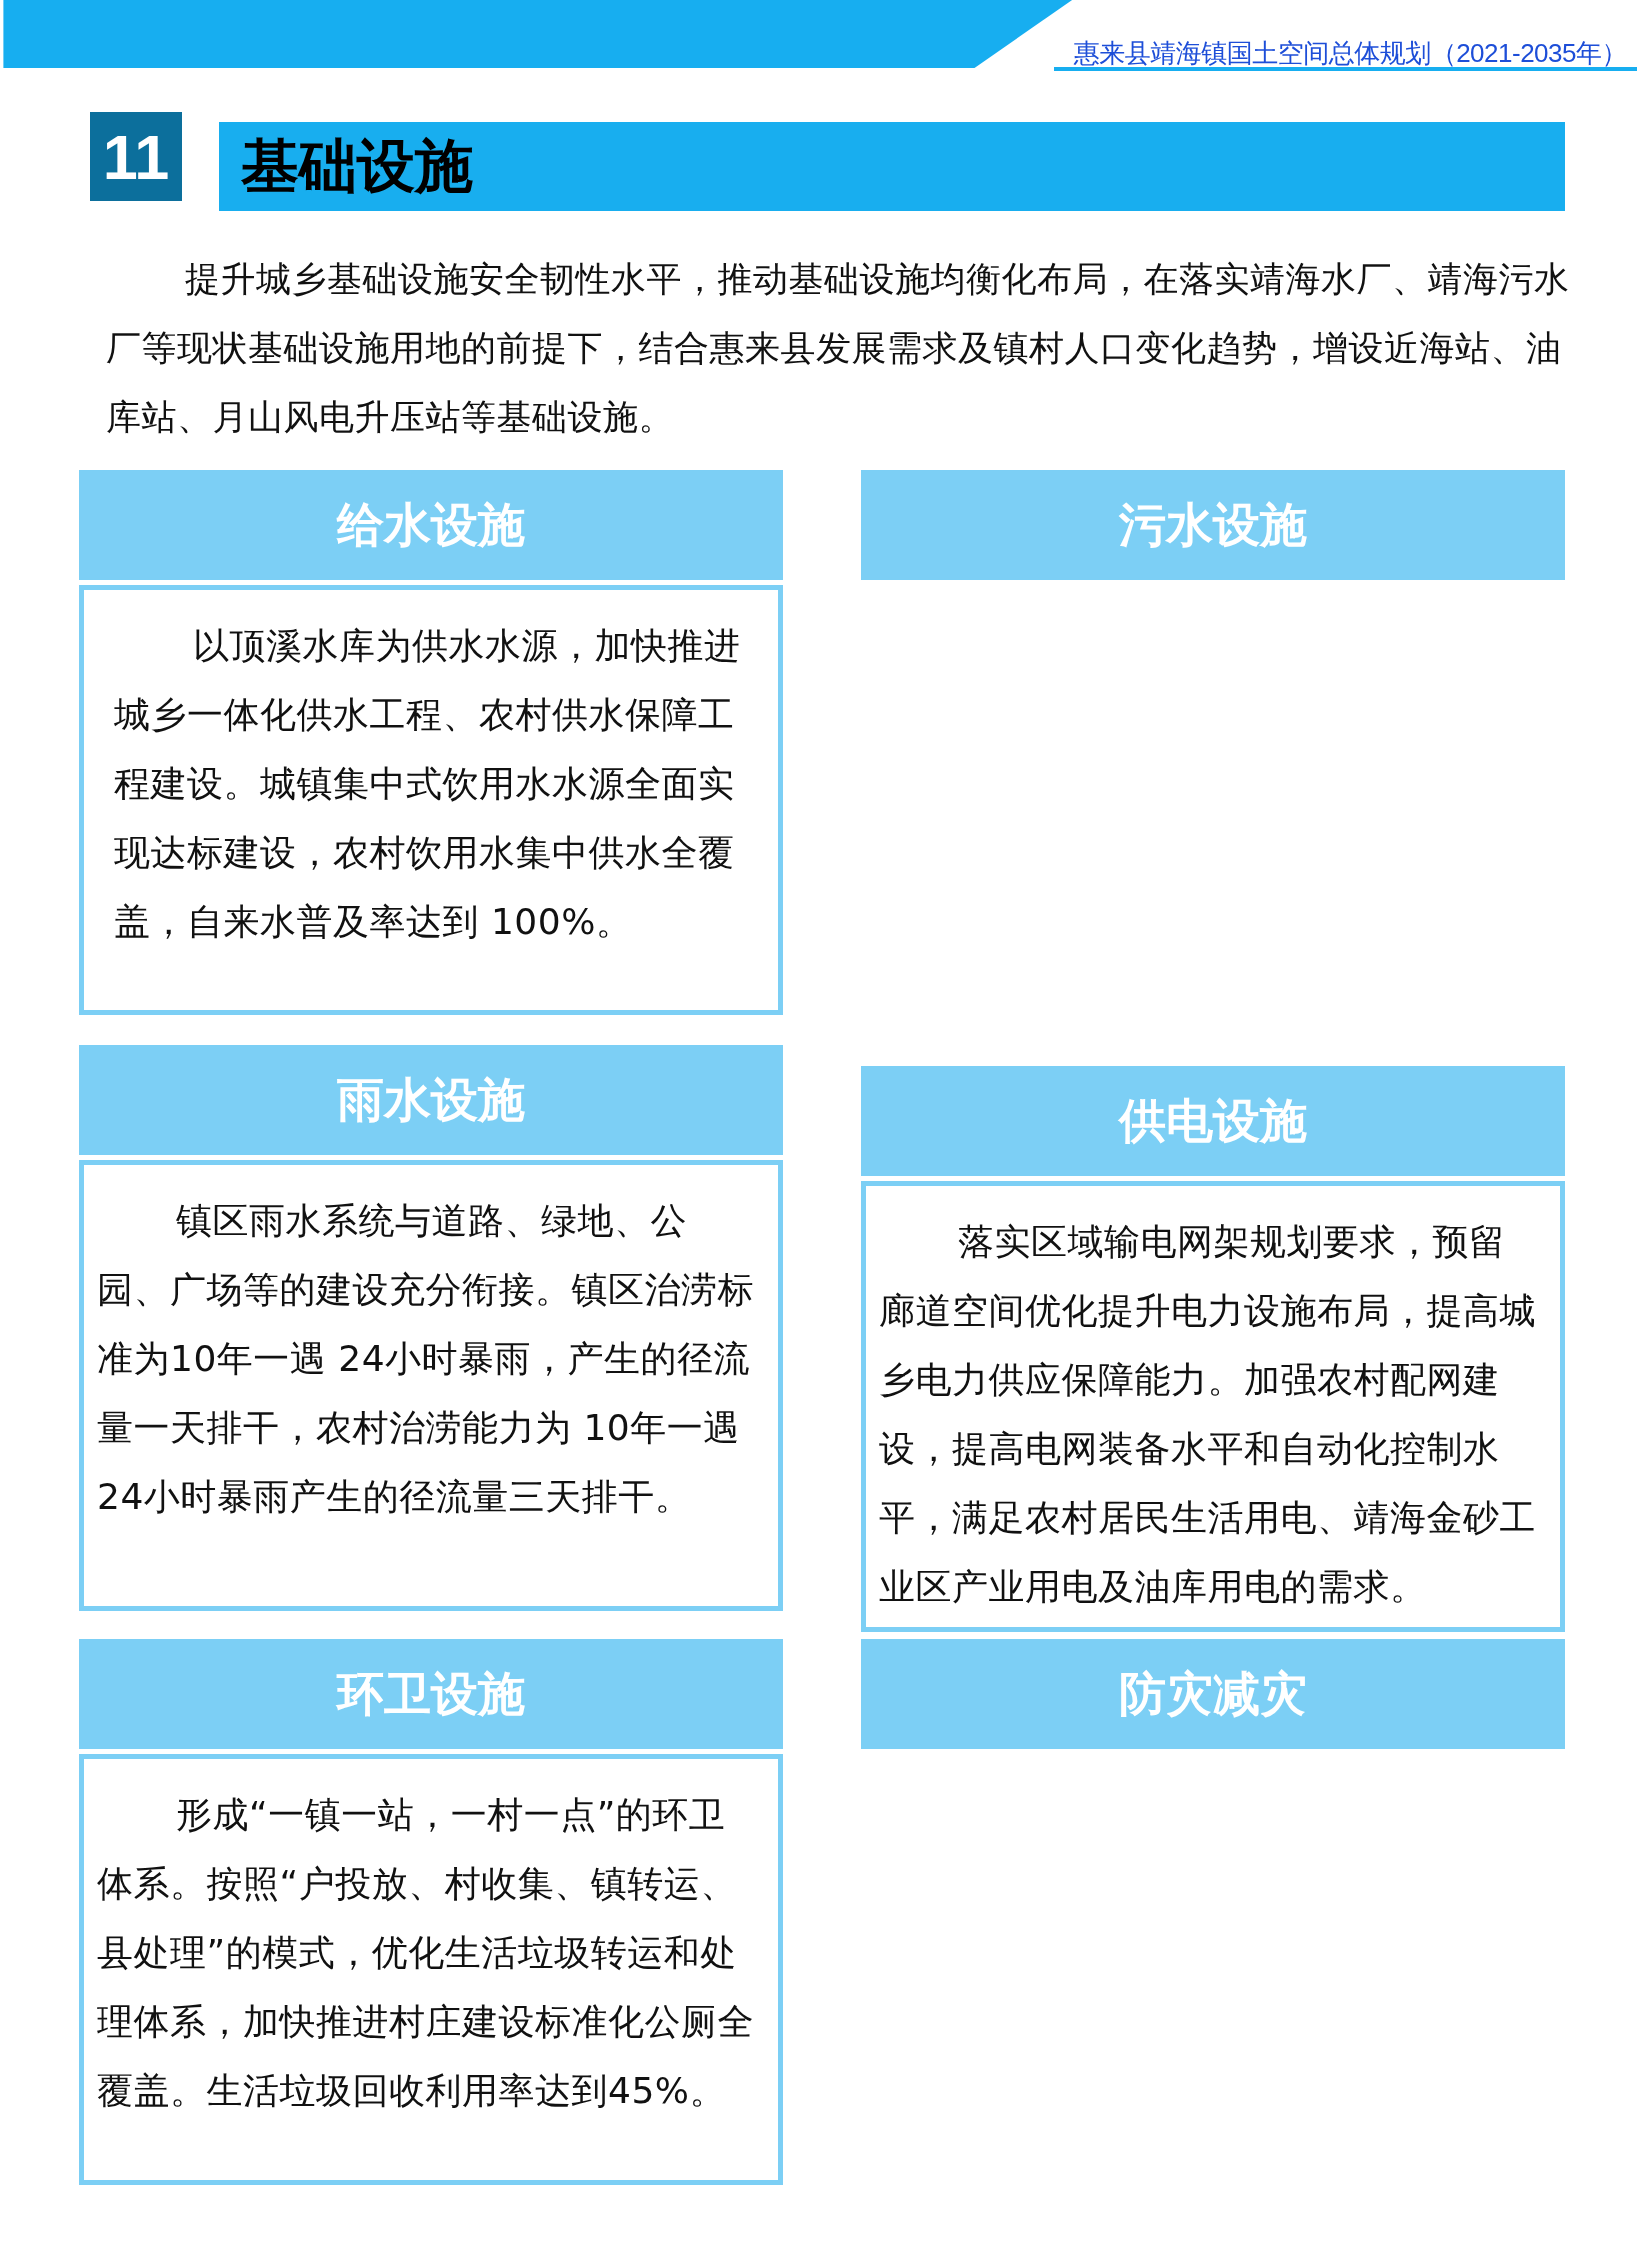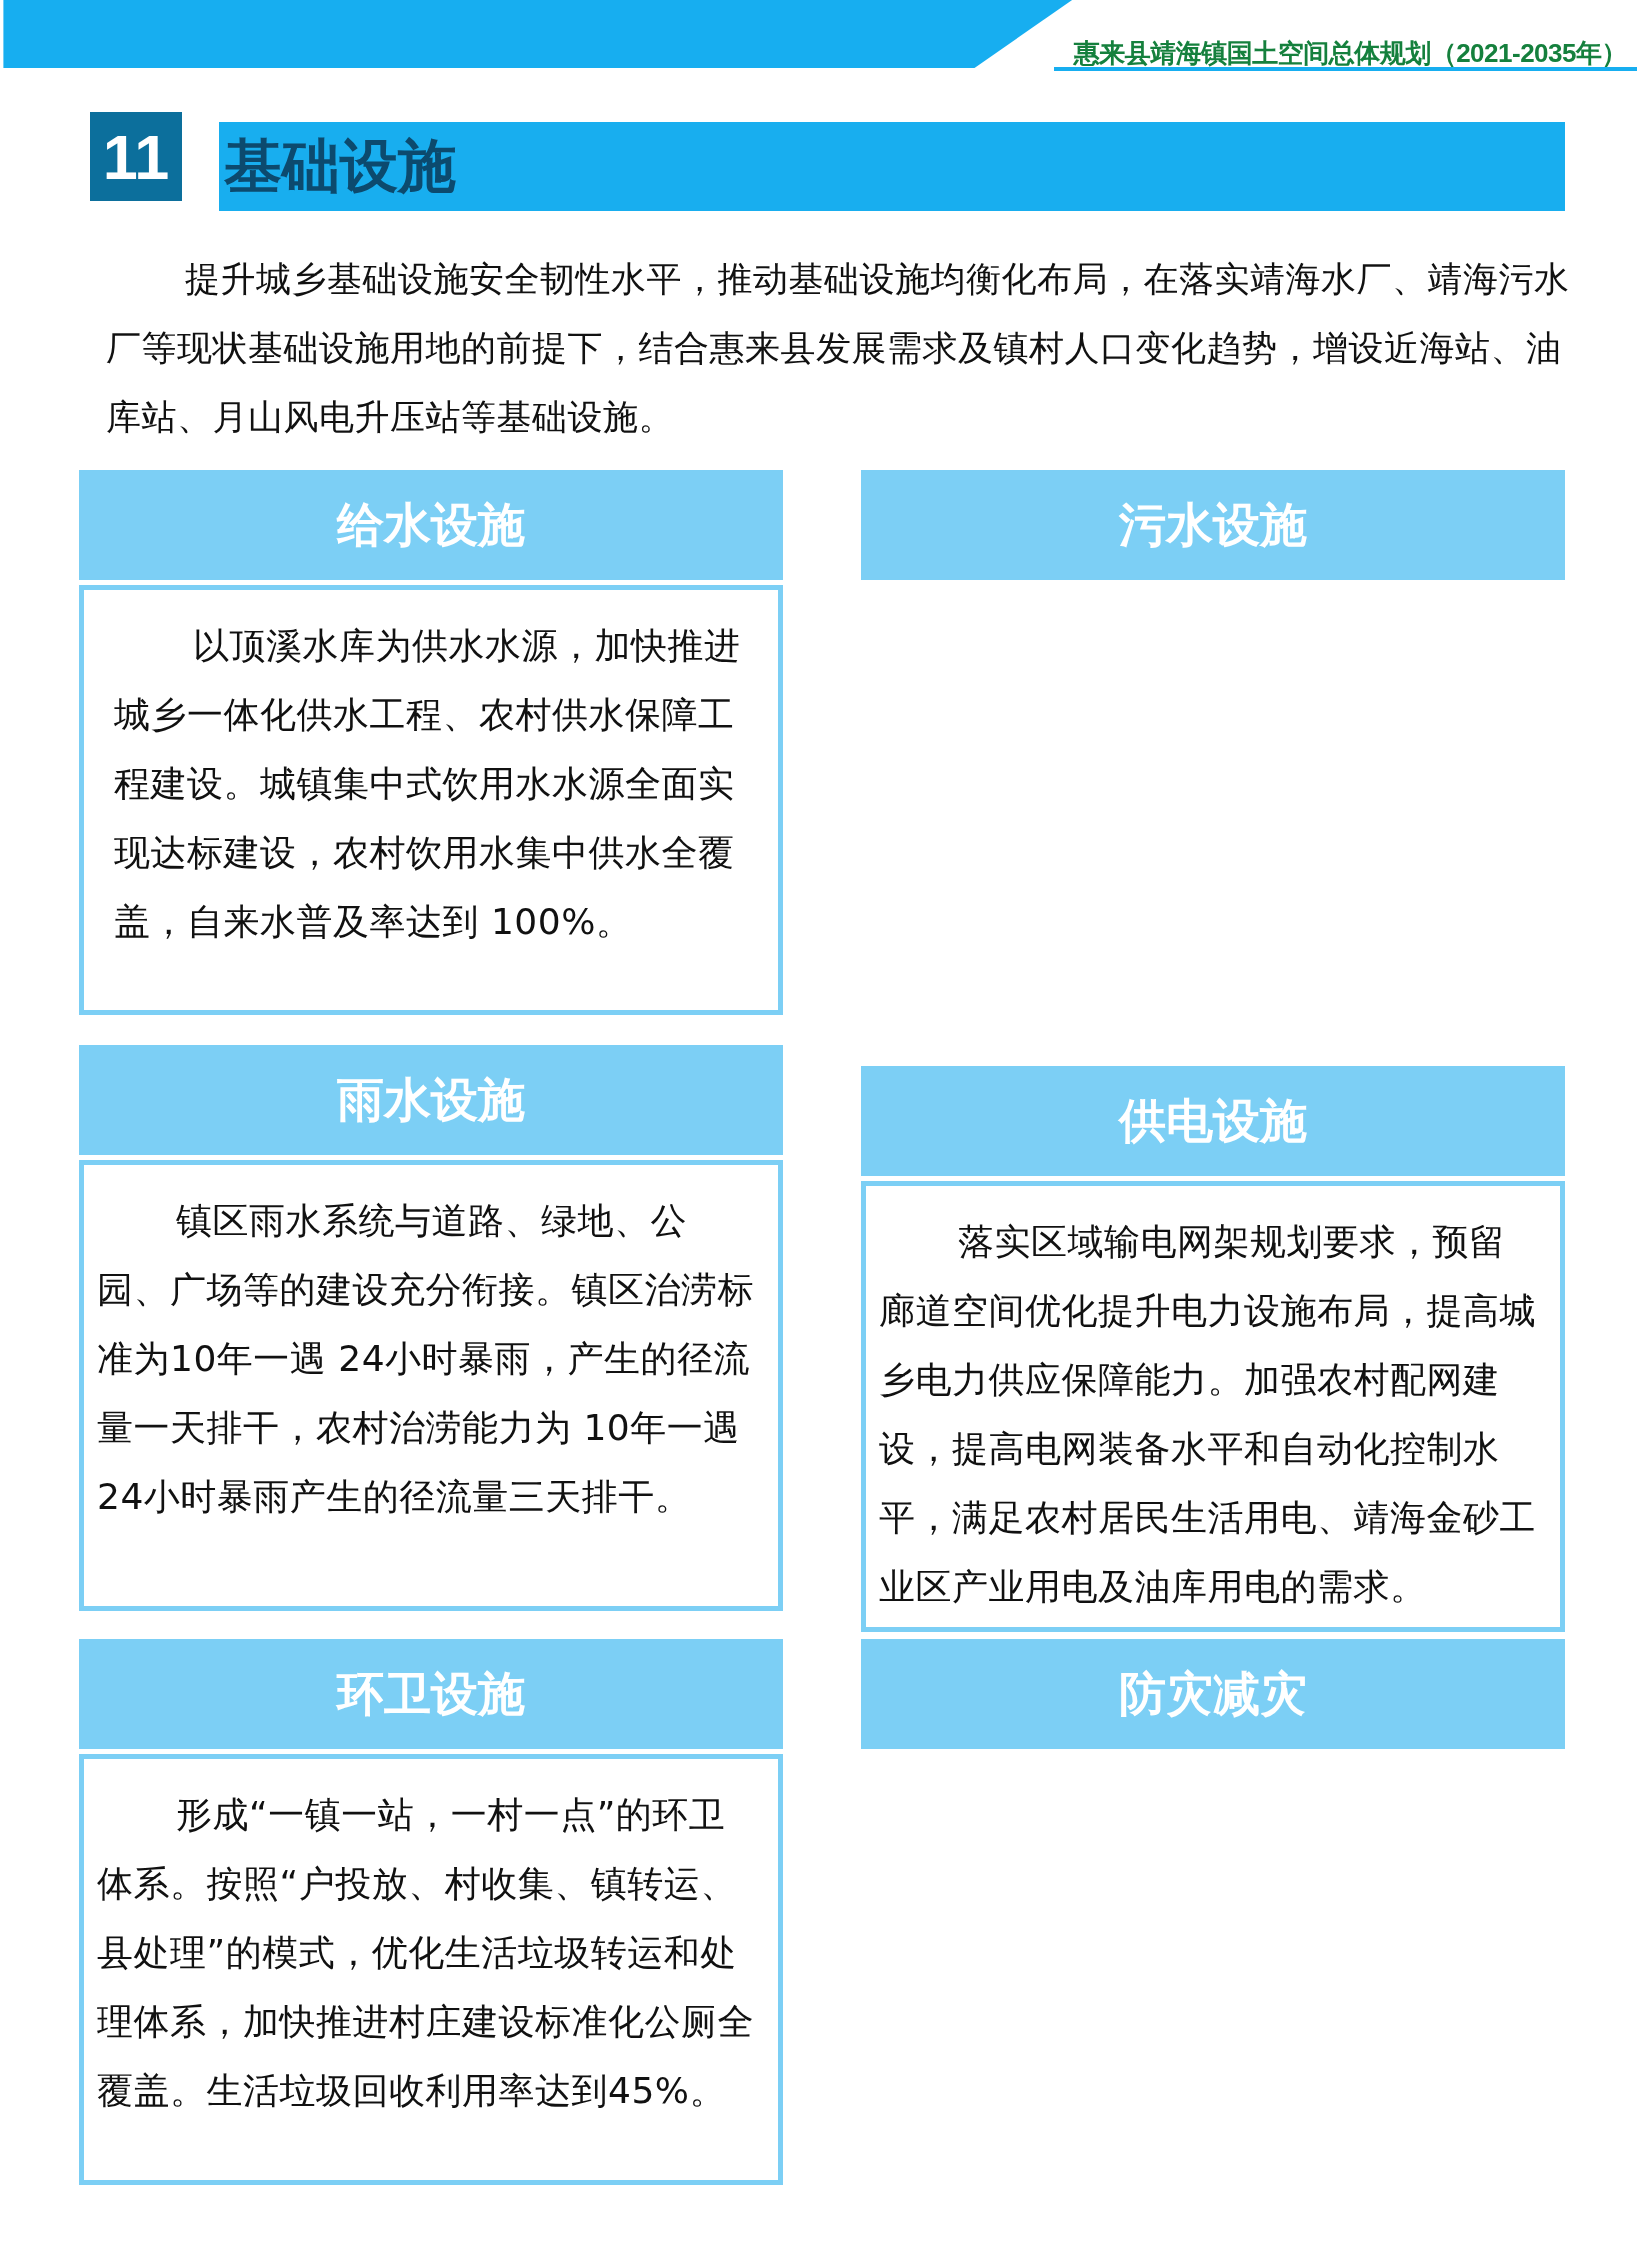--- a/index.html
+++ b/index.html
@@ -1,22 +1,22 @@
 <!DOCTYPE html>
 <html style="font-size:8px"><head>
 <meta charset="utf-8">
 <style>
   html,body{margin:0;padding:0;background:#fff;}
   body{width:1637px;height:2261px;position:relative;overflow:hidden;font-family:"DejaVu Sans","Liberation Sans",sans-serif;color:#111;}
   .topband{position:absolute;left:0;top:0;width:1637px;height:70px;}
   .topband svg{display:block}
-  .doc-title{position:absolute;right:10px;top:36px;font-size:26px;font-weight:bold;color:#15803d;font-family:"Liberation Sans","DejaVu Sans",sans-serif;letter-spacing:-0.5px;}
+  .doc-title{position:absolute;right:10px;top:36px;font-size:26px;font-weight:normal;color:#1d4ed8;font-family:"Liberation Sans","DejaVu Sans",sans-serif;letter-spacing:-0.5px;}
   .doc-underline{position:absolute;left:1054px;right:0;top:67px;height:4px;background:#17aef0;}
   .sec-num{position:absolute;left:90px;top:112px;width:92px;height:89px;background:#0c6f9c;color:#fff;font-size:63px;font-weight:bold;display:flex;align-items:center;justify-content:center;font-family:"Liberation Sans",sans-serif;}
-  .sec-title{position:absolute;left:219px;top:122px;width:1346px;height:89px;background:#18aeef;color:#0c4a6e;font-size:58px;font-weight:bold;display:flex;align-items:center;padding-left:5px;box-sizing:border-box;}
+  .sec-title{position:absolute;left:219px;top:122px;width:1346px;height:89px;background:#18aeef;color:#000000;font-size:58px;font-weight:bold;display:flex;align-items:center;padding-left:22px;box-sizing:border-box;}
   .intro{position:absolute;left:94px;top:233px;width:1466px;font-size:35px;line-height:69px;text-indent:79px;letter-spacing:0.5px;}
   .card{position:absolute;width:704px;}
   .card-head{background:#7ccff5;color:#fff;font-size:47px;font-weight:bold;display:flex;align-items:center;justify-content:center;height:110px;text-align:center;}
   .card-body{margin-top:5px;border:5px solid #7ccff5;box-sizing:border-box;background:#fff;padding:21px 22px 10px 13px;font-size:36px;line-height:69px;text-indent:79px;letter-spacing:0.5px;}
   .c1{left:79px;top:470px}.c2{left:861px;top:470px}
   .c3{left:79px;top:1045px}.c4{left:861px;top:1066px}
   .c5{left:79px;top:1639px}.c6{left:861px;top:1639px}
   .c1 .card-body{height:430px;padding-left:30px}.c2 .card-body{height:430px}
   .c3 .card-body{height:451px}.c4 .card-body{height:451px}
   .c5 .card-body{height:431px}.c6 .card-body{height:431px}

